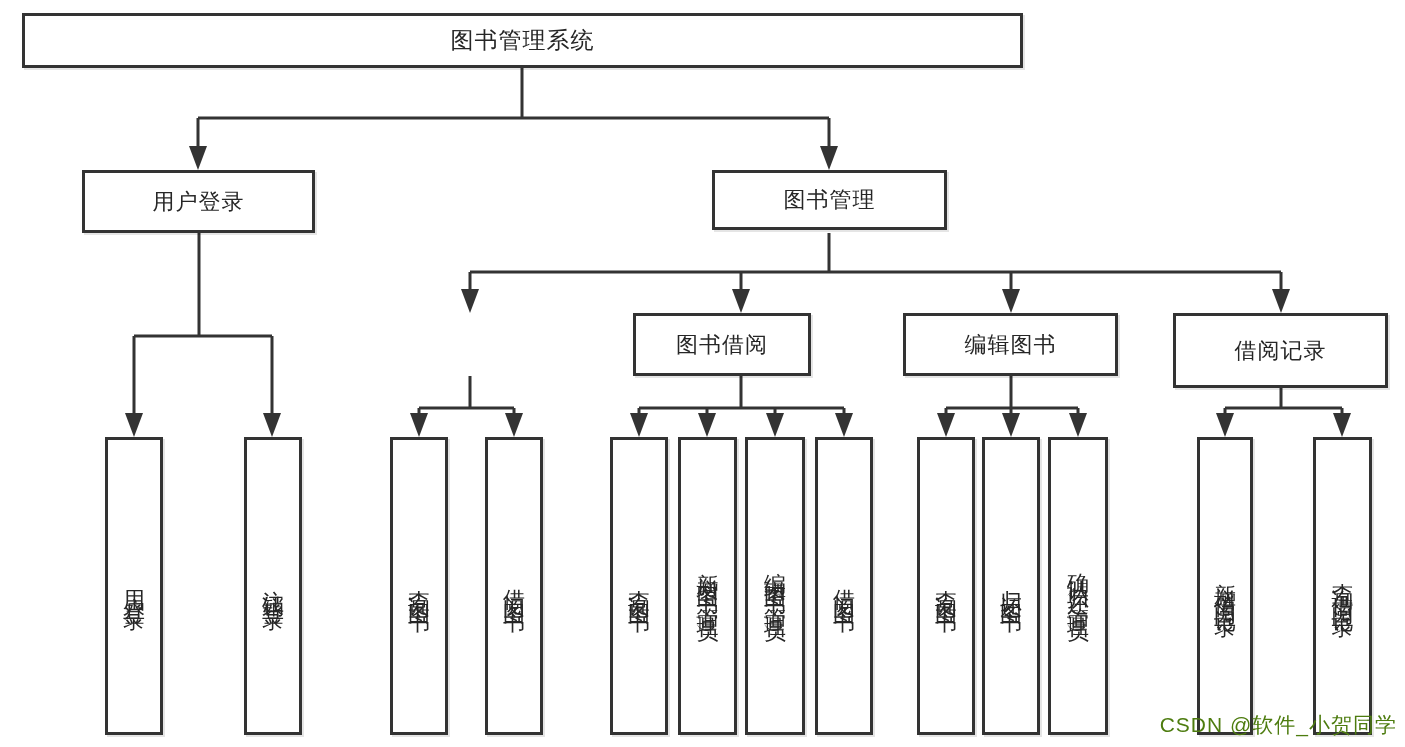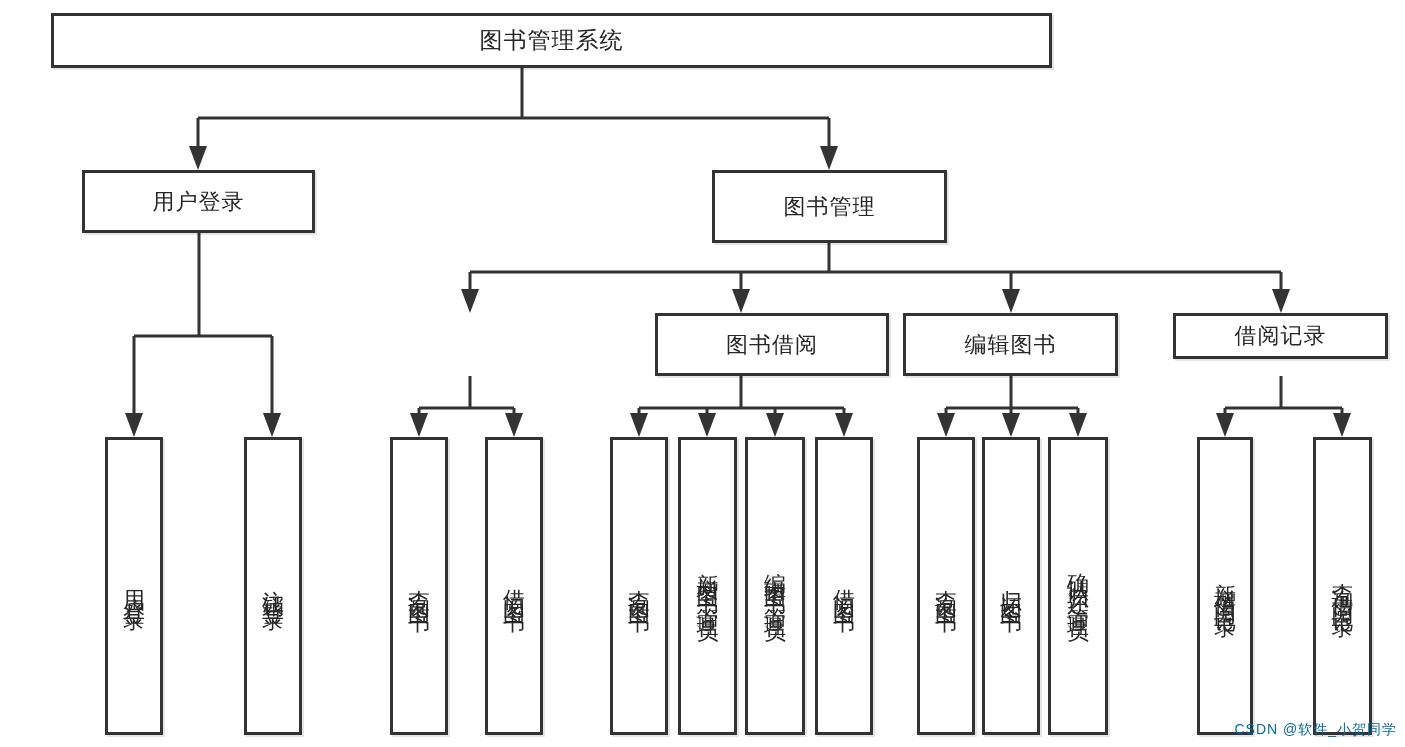--- a/index.html
+++ b/index.html
@@ -14,34 +14,34 @@
   .node{
     position:absolute;
     background:#ffffff;
     border:3px solid #333333;
     box-shadow:2px 2px 0 rgba(0,0,0,0.10);
     display:flex;align-items:center;justify-content:center;
     color:#262626;
     box-sizing:border-box;
   }
   .node-h{font-size:22px;letter-spacing:1px;}
-  .root{font-size:23px;margin-left:29px;}
+  .root{font-size:23px;}
   .leaf .vtext{
     writing-mode:vertical-rl;
     text-orientation:mixed;
     font-size:22px;
     letter-spacing:7px;
     line-height:1;
     white-space:nowrap;
   }
   .watermark{
     position:absolute;
     right:8px;bottom:8px;
-    font-size:14px;
-    color:#0369a1;
+    font-size:21px;
+    color:#4d7c0f;
     letter-spacing:1px;
   }
 </style>
 </head>
 <body>
 
 <div class="stage">
 
   <svg class="connectors" viewBox="0 0 1405 747" xmlns="http://www.w3.org/2000/svg">
     <g stroke="#333333" stroke-width="3" fill="none">
@@ -83,31 +83,31 @@
     </g>
   </svg>
 
   <div class="node node-h root" style="left:22px;top:13px;width:1001px;height:55px">
     <span>图书管理系统</span>
   </div>
 
   <div class="node node-h" style="left:82px;top:170px;width:233px;height:63px">
     <span>用户登录</span>
   </div>
-  <div class="node node-h" style="left:712px;top:170px;width:235px;height:73px">
+  <div class="node node-h" style="left:712px;top:170px;width:235px;height:60px">
     <span>图书管理</span>
   </div>
 
-  <div class="node node-h" style="left:655px;top:313px;width:234px;height:63px">
+  <div class="node node-h" style="left:633px;top:313px;width:178px;height:63px">
     <span>图书借阅</span>
   </div>
   <div class="node node-h" style="left:903px;top:313px;width:215px;height:63px">
     <span>编辑图书</span>
   </div>
-  <div class="node node-h" style="left:1173px;top:313px;width:215px;height:46px">
+  <div class="node node-h" style="left:1173px;top:313px;width:215px;height:75px">
     <span>借阅记录</span>
   </div>
 
   <div class="node leaf" style="left:105px;top:437px;width:58px;height:298px">
     <span class="vtext">用户登录</span>
   </div>
   <div class="node leaf" style="left:244px;top:437px;width:58px;height:298px">
     <span class="vtext">注销登录</span>
   </div>
 

